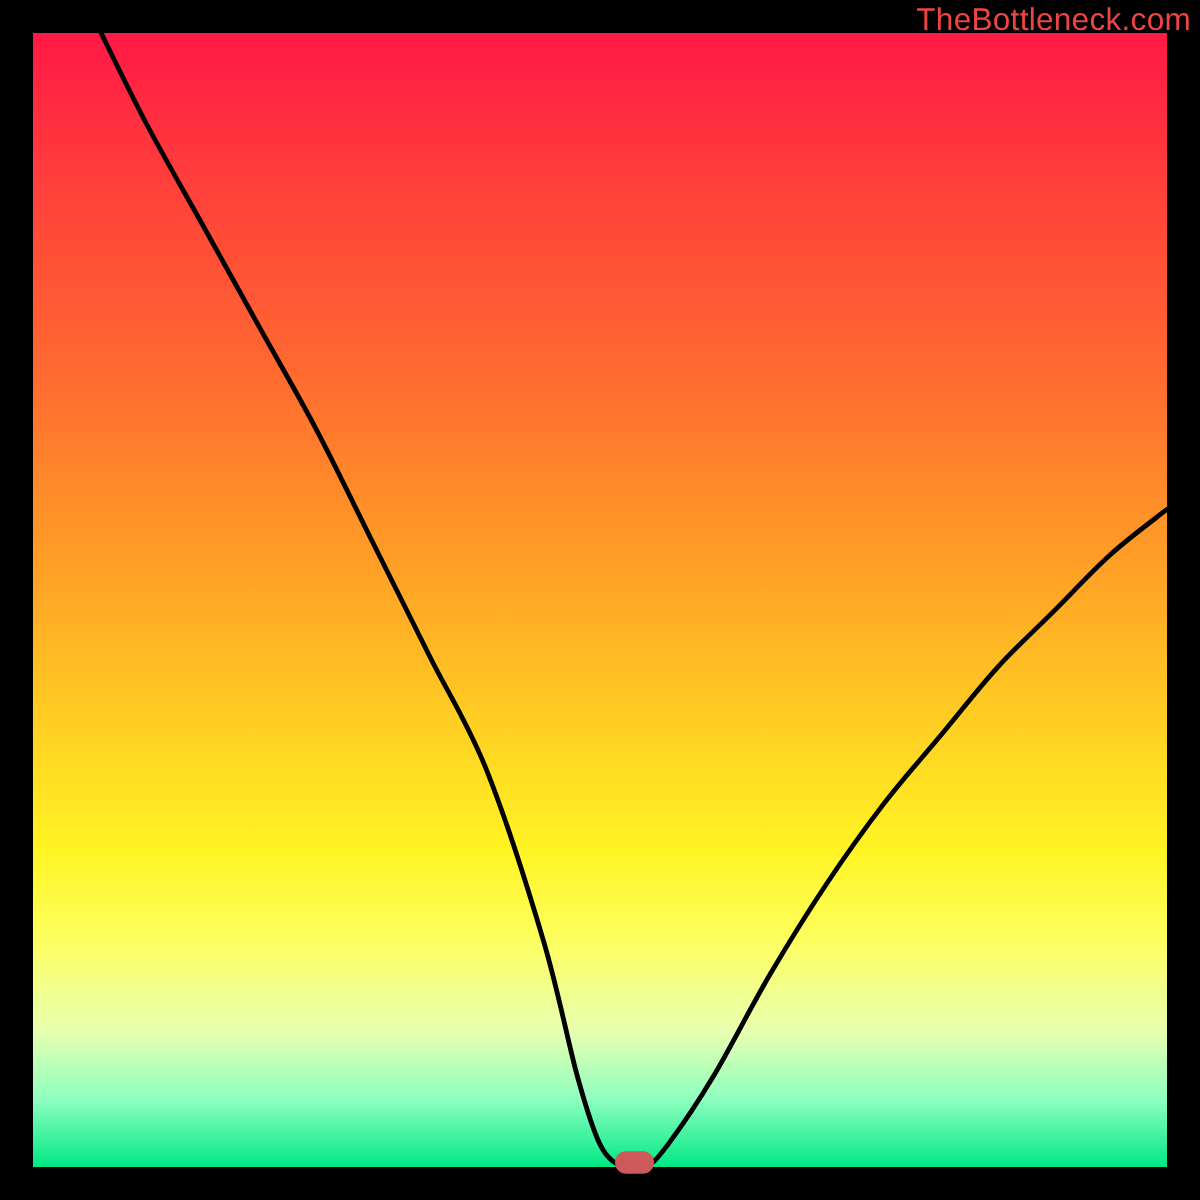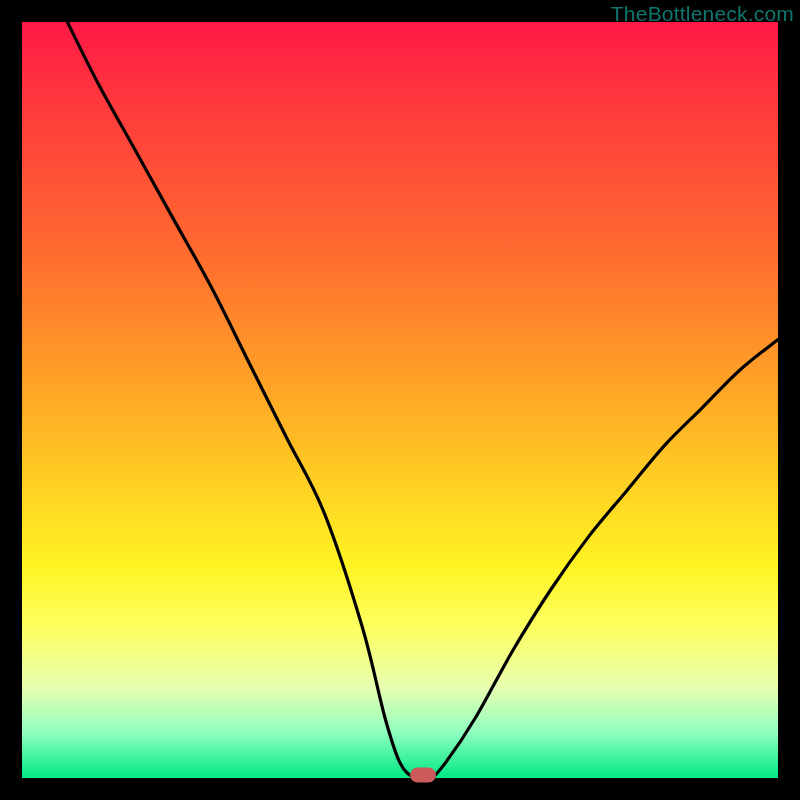--- a/index.html
+++ b/index.html
@@ -33,21 +33,21 @@
       #fdff60 80%,
       #e8ffb0 88%,
       #8fffc0 94%,
       #00e884 100%
     );
   }
   .watermark {
     position: absolute;
     top: 2px;
     right: 6px;
-    color: #0f766e;
+    color: #ef4444;
     font-size: 21px;
     font-weight: 500;
     letter-spacing: 0.2px;
   }
   svg.curve {
     position: absolute;
     inset: 0;
   }
   .dot {
     position: absolute;

